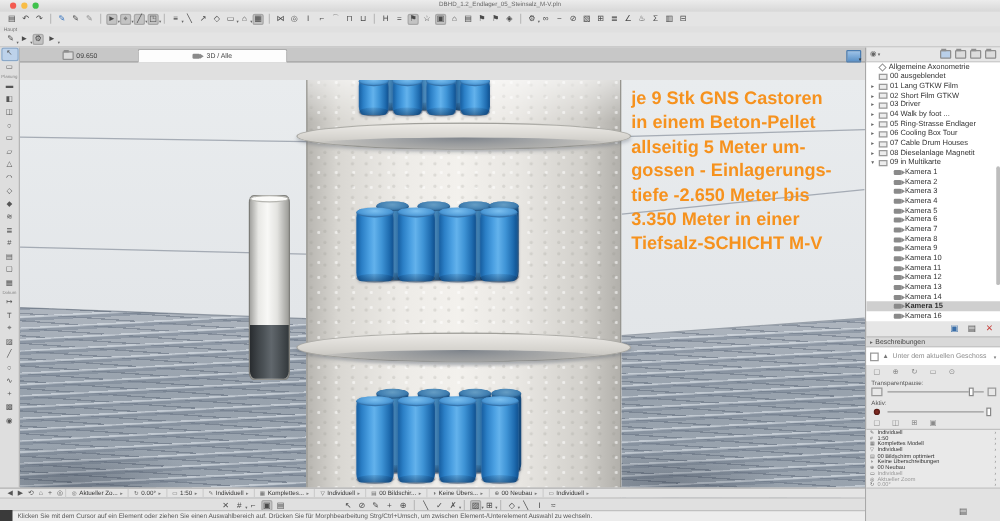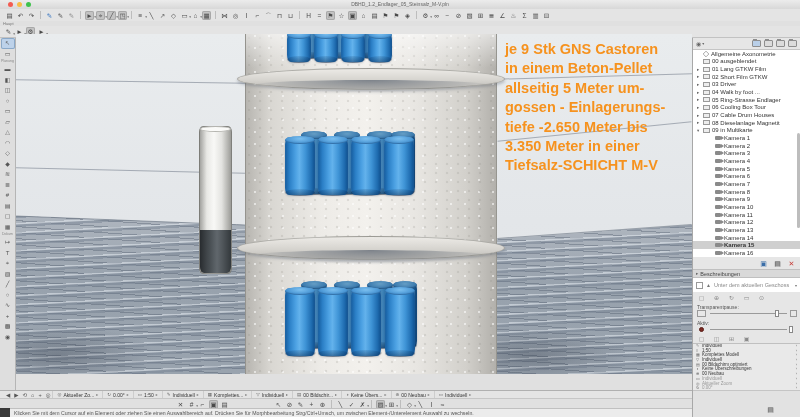--- a/index.html
+++ b/index.html
@@ -35,21 +35,21 @@
   .nav-preview::after{content:"▾";position:absolute;right:-1px;bottom:-1px;font-size:4px;color:#333;}
 
   
   .toolbox{position:absolute;left:0;top:38px;width:16px;height:352px;background:#dedede;
     border-right:1px solid #b5b5b5;box-sizing:border-box;display:flex;flex-direction:column;align-items:center;}
   .tool{width:14px;height:10.5px;font-size:6px;line-height:10.5px;text-align:center;color:#555;border-radius:2px;flex:0 0 auto;}
   .tool.sel{background:#bdd2ea;box-shadow:inset 0 0 0 1px #8aa8c8;}
   .tool-label{font-size:3.5px;color:#888;line-height:5px;height:5px;flex:0 0 auto;}
 
   
-  .viewport{position:absolute;left:16px;top:34px;width:676px;height:340px;overflow:hidden;
+  .viewport{position:absolute;left:16px;top:64px;width:676px;height:340px;overflow:hidden;
     background:linear-gradient(180deg,#e9ecee 0%,#e3e6e9 55%,#dfe3e6 100%);}
   .stratum{position:absolute;height:1px;background:rgba(100,110,125,.5);}
   .water{position:absolute;
     background:
       radial-gradient(140px 40px at 18% 88%, rgba(40,48,62,.3), transparent 70%),
       repeating-linear-gradient(177deg, rgba(236,240,244,0) 0 2px, rgba(228,234,240,.55) 2px 3px, rgba(118,130,146,.5) 4px 6px, rgba(90,102,118,0) 6px 9px),
       repeating-linear-gradient(184deg, rgba(66,78,96,.35) 0 1px, transparent 1px 6px),
       linear-gradient(180deg,#b0b7c0 0%,#98a2ad 40%,#99a3ae 100%);}
   .wedge{position:absolute;height:1px;background:rgba(78,90,106,.5);}
 

